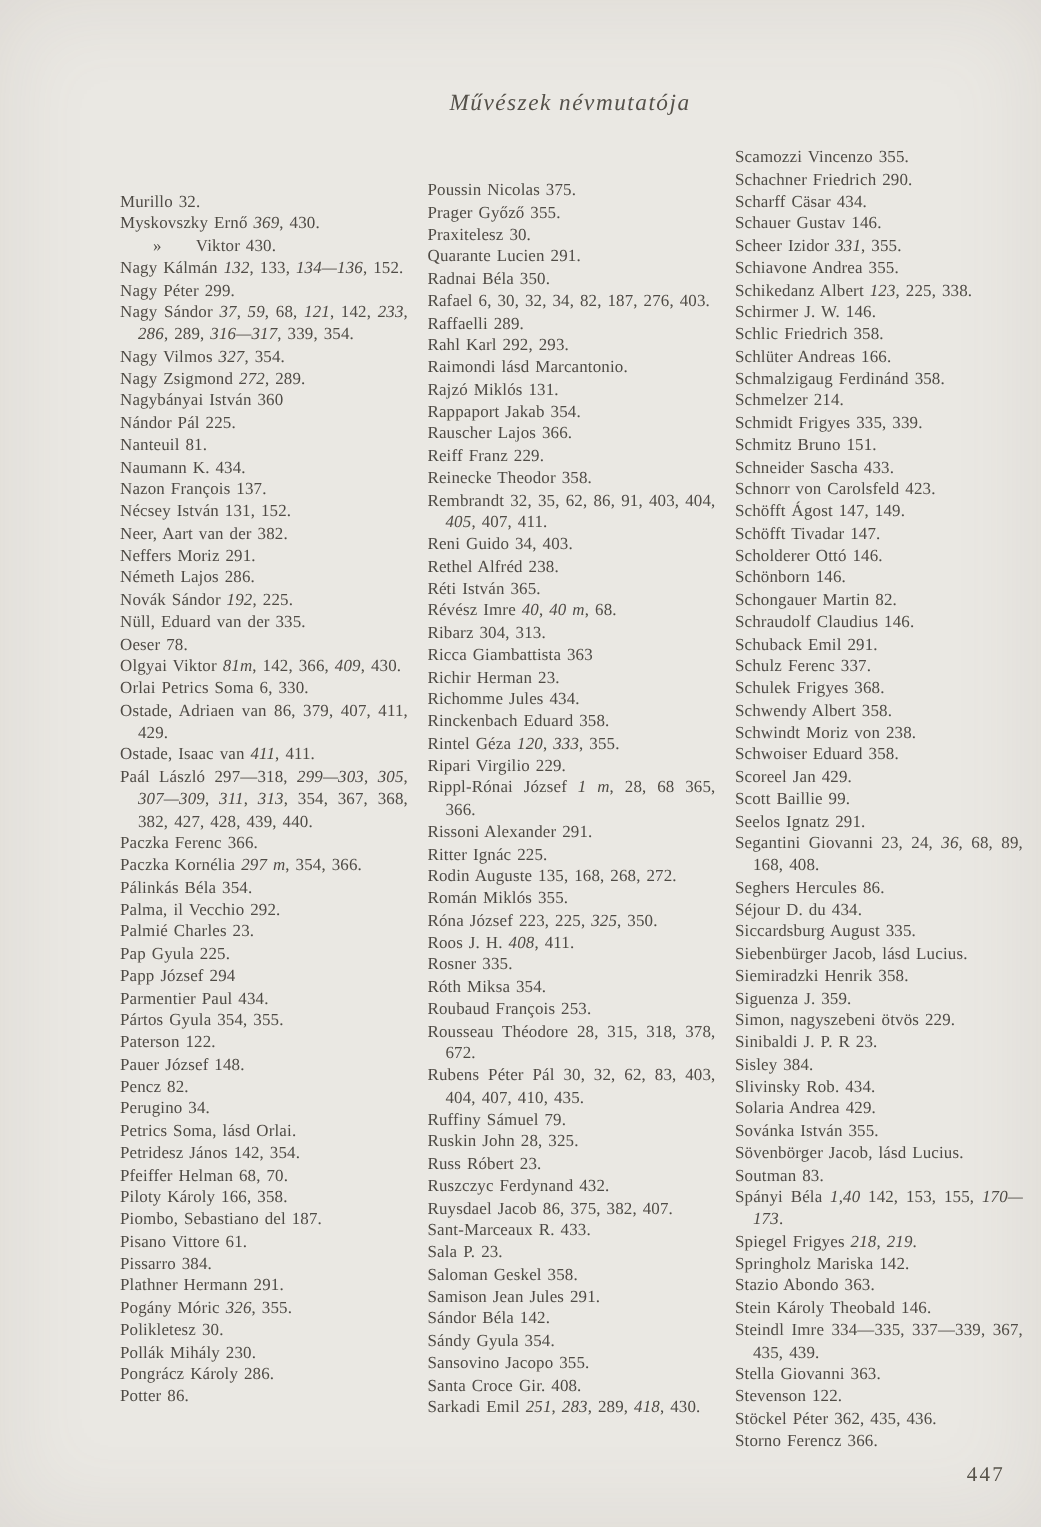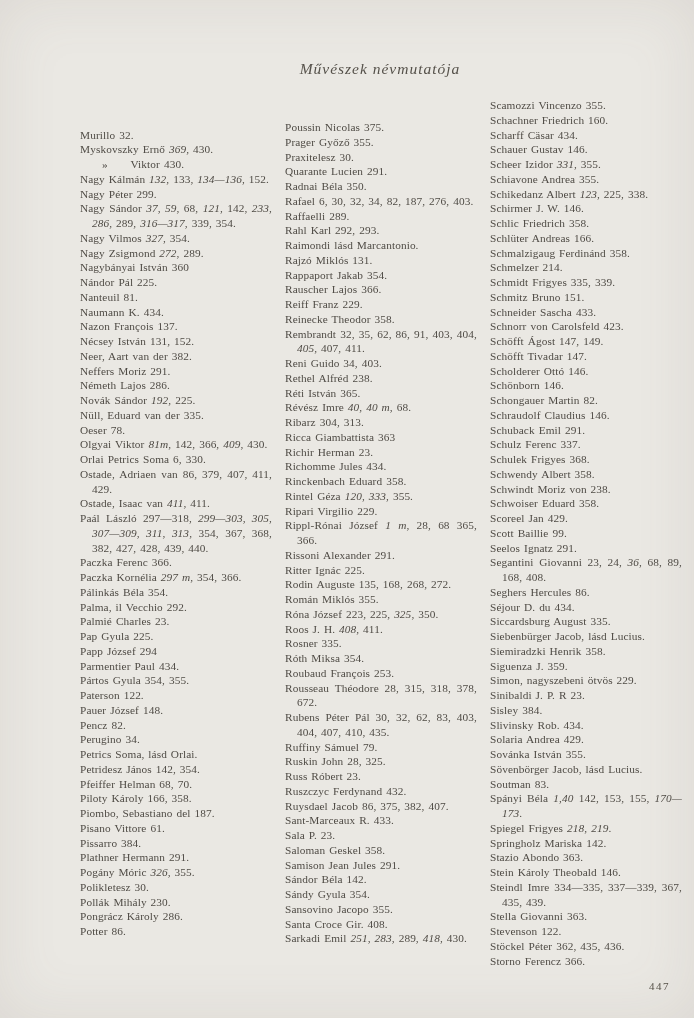--- a/index.html
+++ b/index.html
@@ -51,21 +51,21 @@
     padding-left: 12px;
     letter-spacing: 0.1px;
     word-spacing: 1px;
   }
   .entry i { }
   .entry.sub { padding-left: 34px; }
   .folio {
     position: absolute;
     right: 24px;
     bottom: 26px;
-    font-size: 11px;
+    font-size: 14px;
     letter-spacing: 1.5px;
     color: #565249;
   }
 </style>
 </head>
 <body>
 
 <div class="paper">
   <div class="title">Művészek névmutatója</div>
 
@@ -172,21 +172,21 @@
         <div class="entry">Saloman Geskel 358.</div>
         <div class="entry">Samison Jean Jules 291.</div>
         <div class="entry">Sándor Béla 142.</div>
         <div class="entry">Sándy Gyula 354.</div>
         <div class="entry">Sansovino Jacopo 355.</div>
         <div class="entry">Santa Croce Gir. 408.</div>
         <div class="entry">Sarkadi Emil <i>251</i>, <i>283</i>, 289, <i>418</i>, 430.</div>
       </div>
     <div class="col">
         <div class="entry">Scamozzi Vincenzo 355.</div>
-        <div class="entry">Schachner Friedrich 160.</div>
+        <div class="entry">Schachner Friedrich 290.</div>
         <div class="entry">Scharff Cäsar 434.</div>
         <div class="entry">Schauer Gustav 146.</div>
         <div class="entry">Scheer Izidor <i>331</i>, 355.</div>
         <div class="entry">Schiavone Andrea 355.</div>
         <div class="entry">Schikedanz Albert <i>123</i>, 225, 338.</div>
         <div class="entry">Schirmer J. W. 146.</div>
         <div class="entry">Schlic Friedrich 358.</div>
         <div class="entry">Schlüter Andreas 166.</div>
         <div class="entry">Schmalzigaug Ferdinánd 358.</div>
         <div class="entry">Schmelzer 214.</div>

